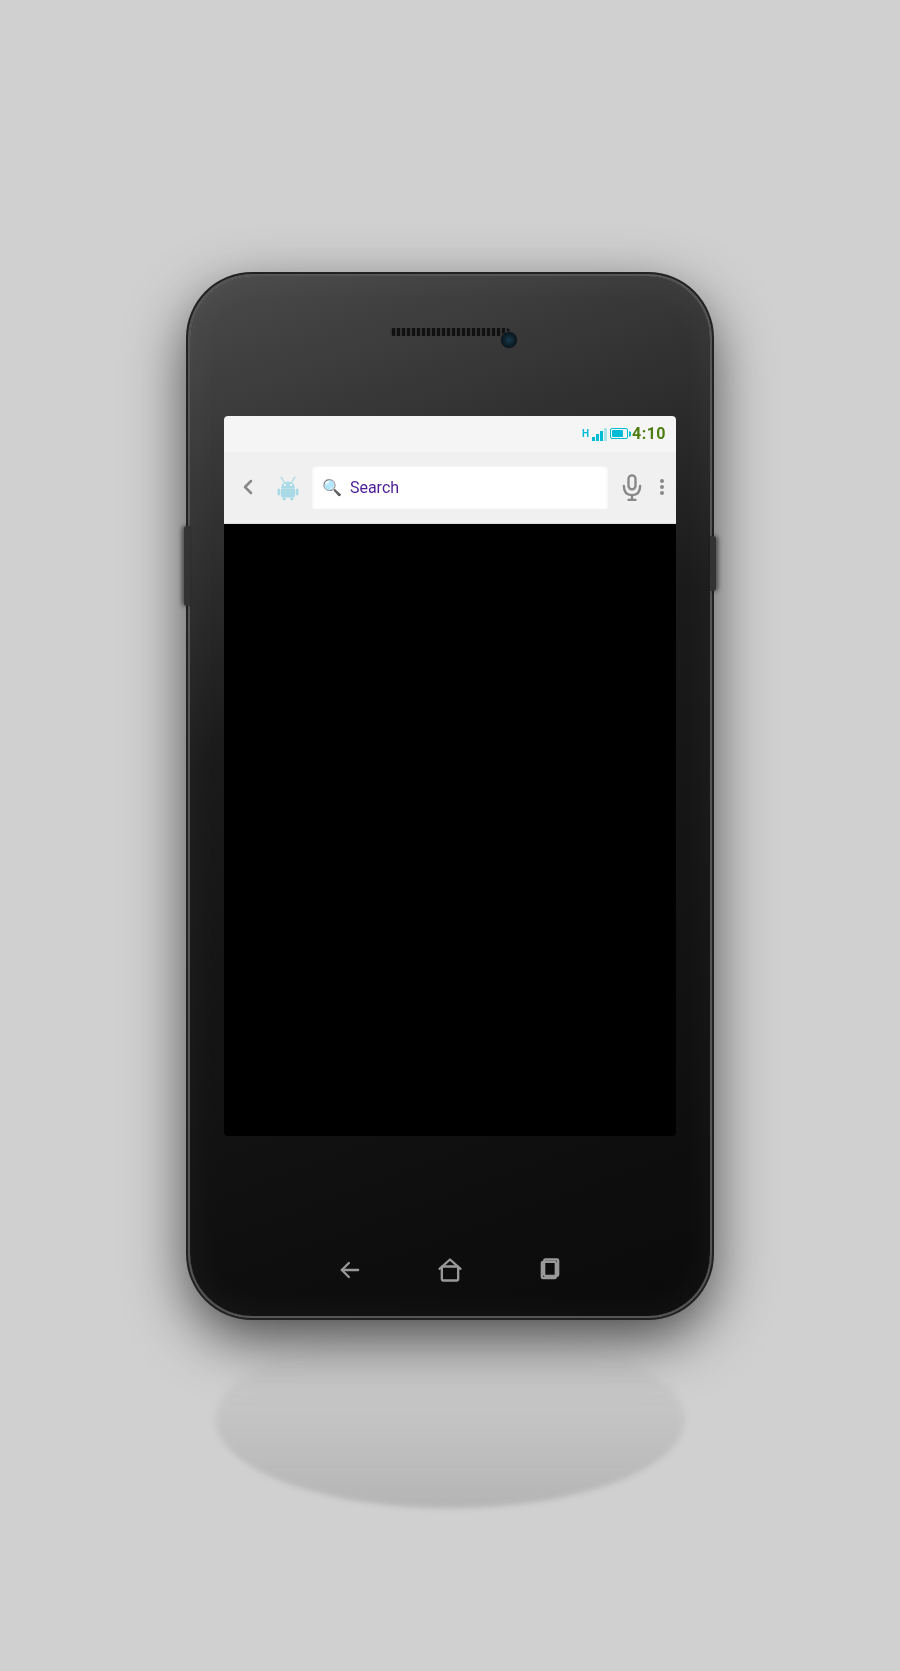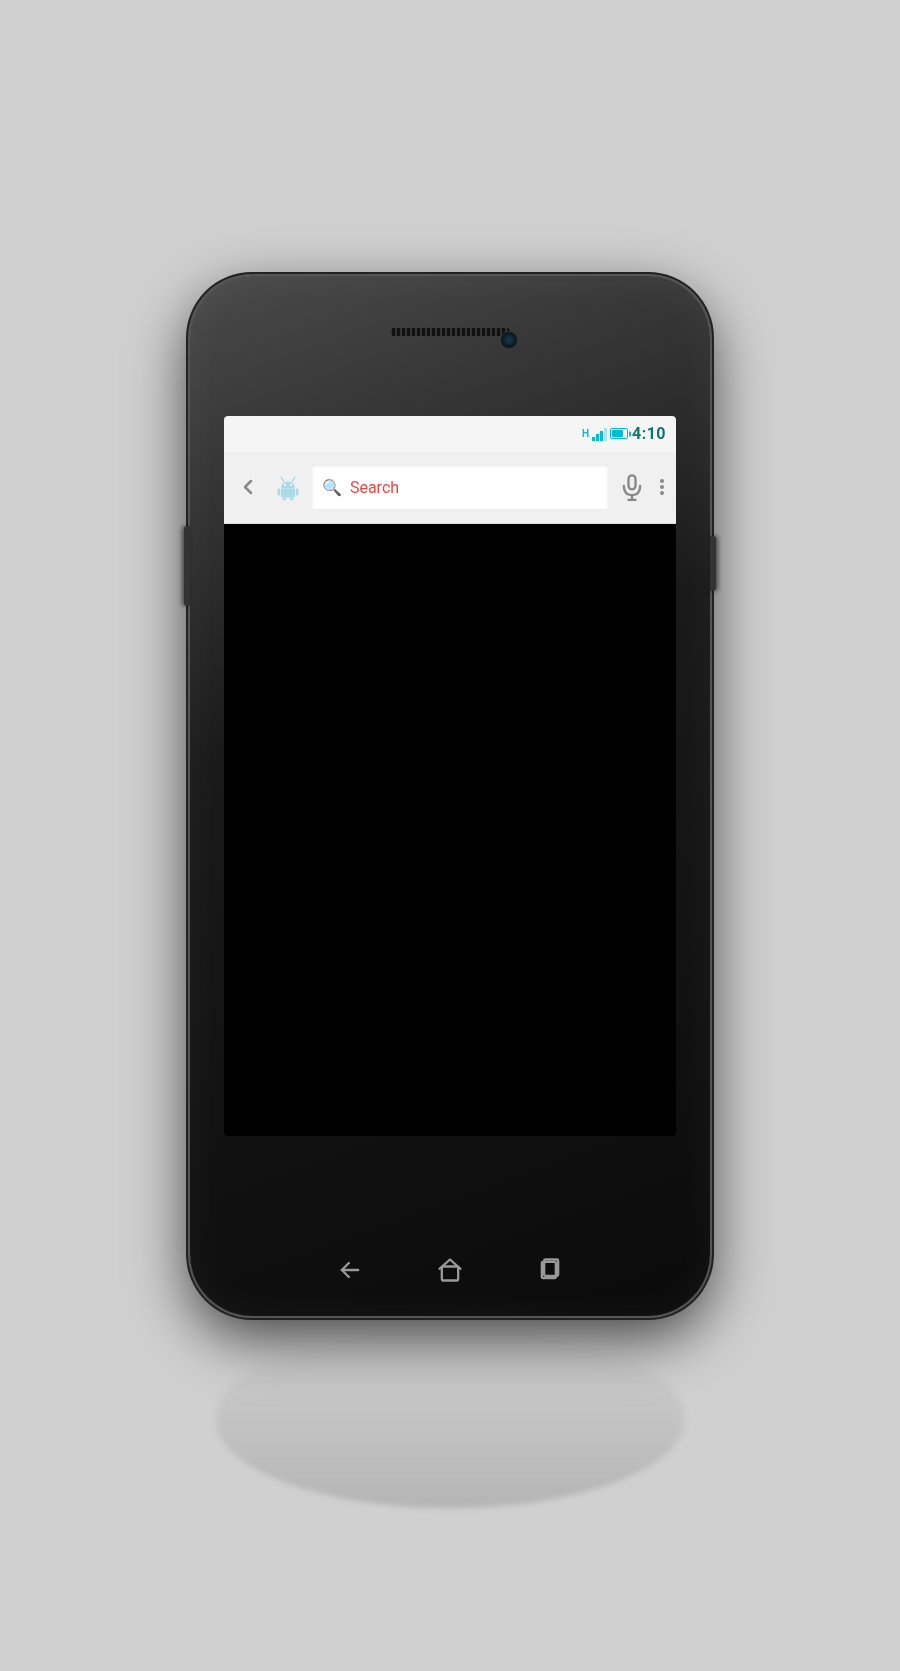--- a/index.html
+++ b/index.html
@@ -84,21 +84,21 @@
       height: 36px;
       background: #f5f5f5;
       display: flex;
       align-items: center;
       justify-content: flex-end;
       padding-right: 10px;
       gap: 4px;
     }
 
     .status-bar-time {
-      color: #0f766e;
+      color: #4d7c0f;
       font-size: 16px;
       font-weight: bold;
       letter-spacing: 0.5px;
     }
 
     .status-bar-icons {
       display: flex;
       align-items: center;
       gap: 3px;
       color: #00bcd4;
@@ -207,21 +207,21 @@
       box-shadow: inset 0 1px 3px rgba(0,0,0,0.1);
     }
 
     .search-icon-glyph {
       color: #888;
       font-size: 16px;
     }
 
     .search-text {
       flex: 1;
-      color: #ef4444;
+      color: #4c1d95;
       font-size: 16px;
     }
 
     .more-icon {
       color: #888;
       font-size: 20px;
       display: flex;
       flex-direction: column;
       align-items: center;
       gap: 2px;

